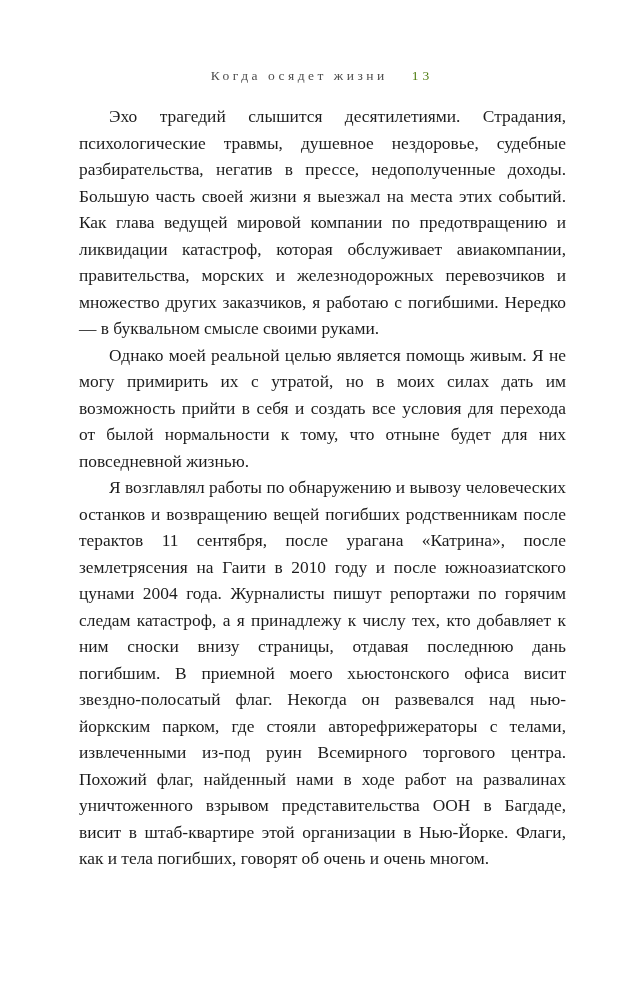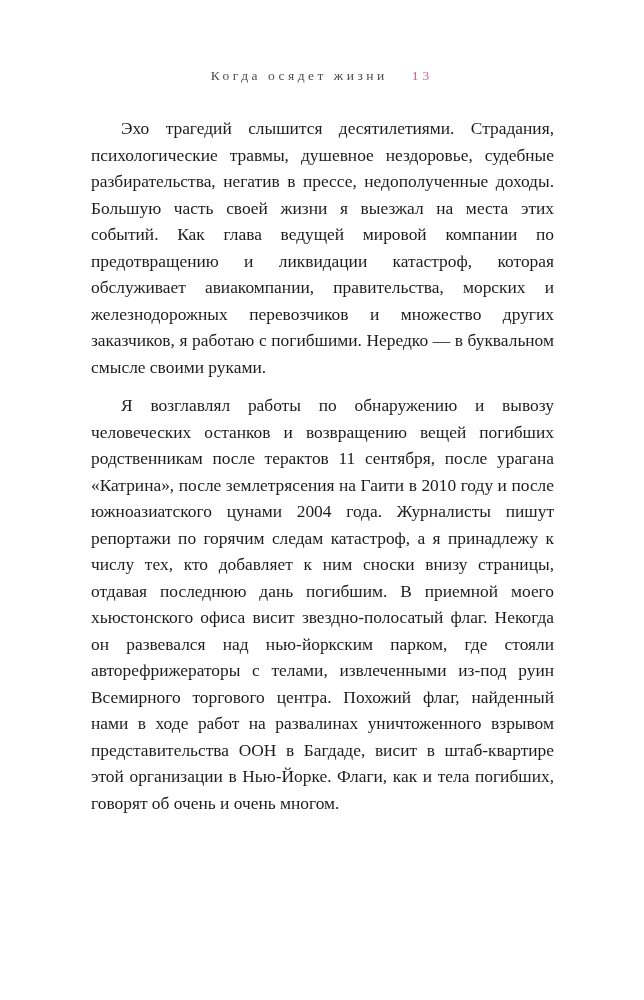--- a/index.html
+++ b/index.html
@@ -24,46 +24,47 @@
     text-align: center;
     font-size: 13.5px;
     letter-spacing: 3.5px;
     color: #4d4d4d;
     white-space: nowrap;
   }
   .running-header .page-number {
     display: inline-block;
     margin-left: 24px;
     letter-spacing: 4px;
-    color: #ec4899;
+    color: #4d7c0f;
   }
   .body-text {
     position: absolute;
     top: 103px;
     left: 79px;
     width: 487px;
     font-size: 17.4px;
     line-height: 26.5px;
     text-align: justify;
     hyphens: auto;
     -webkit-hyphens: auto;
   }
   .body-text p {
-    margin: 12px;
+    margin: 0;
     padding: 0;
     text-indent: 30px;
   }
 </style>
 </head>
 <body>
 
 <div class="page">
 
   <div class="running-header">
     <span class="running-title">Когда осядет жизни</span><span class="page-number">13</span>
   </div>
 
   <div class="body-text" lang="ru">
     <p>Эхо трагедий слышится десятилетиями. Страдания, психологические травмы, душевное нездоровье, судебные разбирательства, негатив в прессе, недополученные доходы. Большую часть своей жизни я выезжал на места этих событий. Как глава ведущей мировой компании по предотвращению и ликвидации катастроф, которая обслуживает авиакомпании, правительства, морских и железнодорожных перевозчиков и множество других заказчиков, я работаю с погибшими. Нередко — в буквальном смысле своими руками.</p>
+    <p>Однако моей реальной целью является помощь живым. Я не могу примирить их с утратой, но в моих силах дать им возможность прийти в себя и создать все условия для перехода от былой нормальности к тому, что отныне будет для них повседневной жизнью.</p>
     <p>Я возглавлял работы по обнаружению и вывозу человеческих останков и возвращению вещей погибших родственникам после терактов 11 сентября, после урагана «Катрина», после землетрясения на Гаити в 2010 году и после южноазиатского цунами 2004 года. Журналисты пишут репортажи по горячим следам катастроф, а я принадлежу к числу тех, кто добавляет к ним сноски внизу страницы, отдавая последнюю дань погибшим. В приемной моего хьюстонского офиса висит звездно-полосатый флаг. Некогда он развевался над нью-йоркским парком, где стояли авторефрижераторы с телами, извлеченными из-под руин Всемирного торгового центра. Похожий флаг, найденный нами в ходе работ на развалинах уничтоженного взрывом представительства ООН в Багдаде, висит в штаб-квартире этой организации в Нью-Йорке. Флаги, как и тела погибших, говорят об очень и очень многом.</p>
   </div>
 
 </div>
 
 </body></html>

